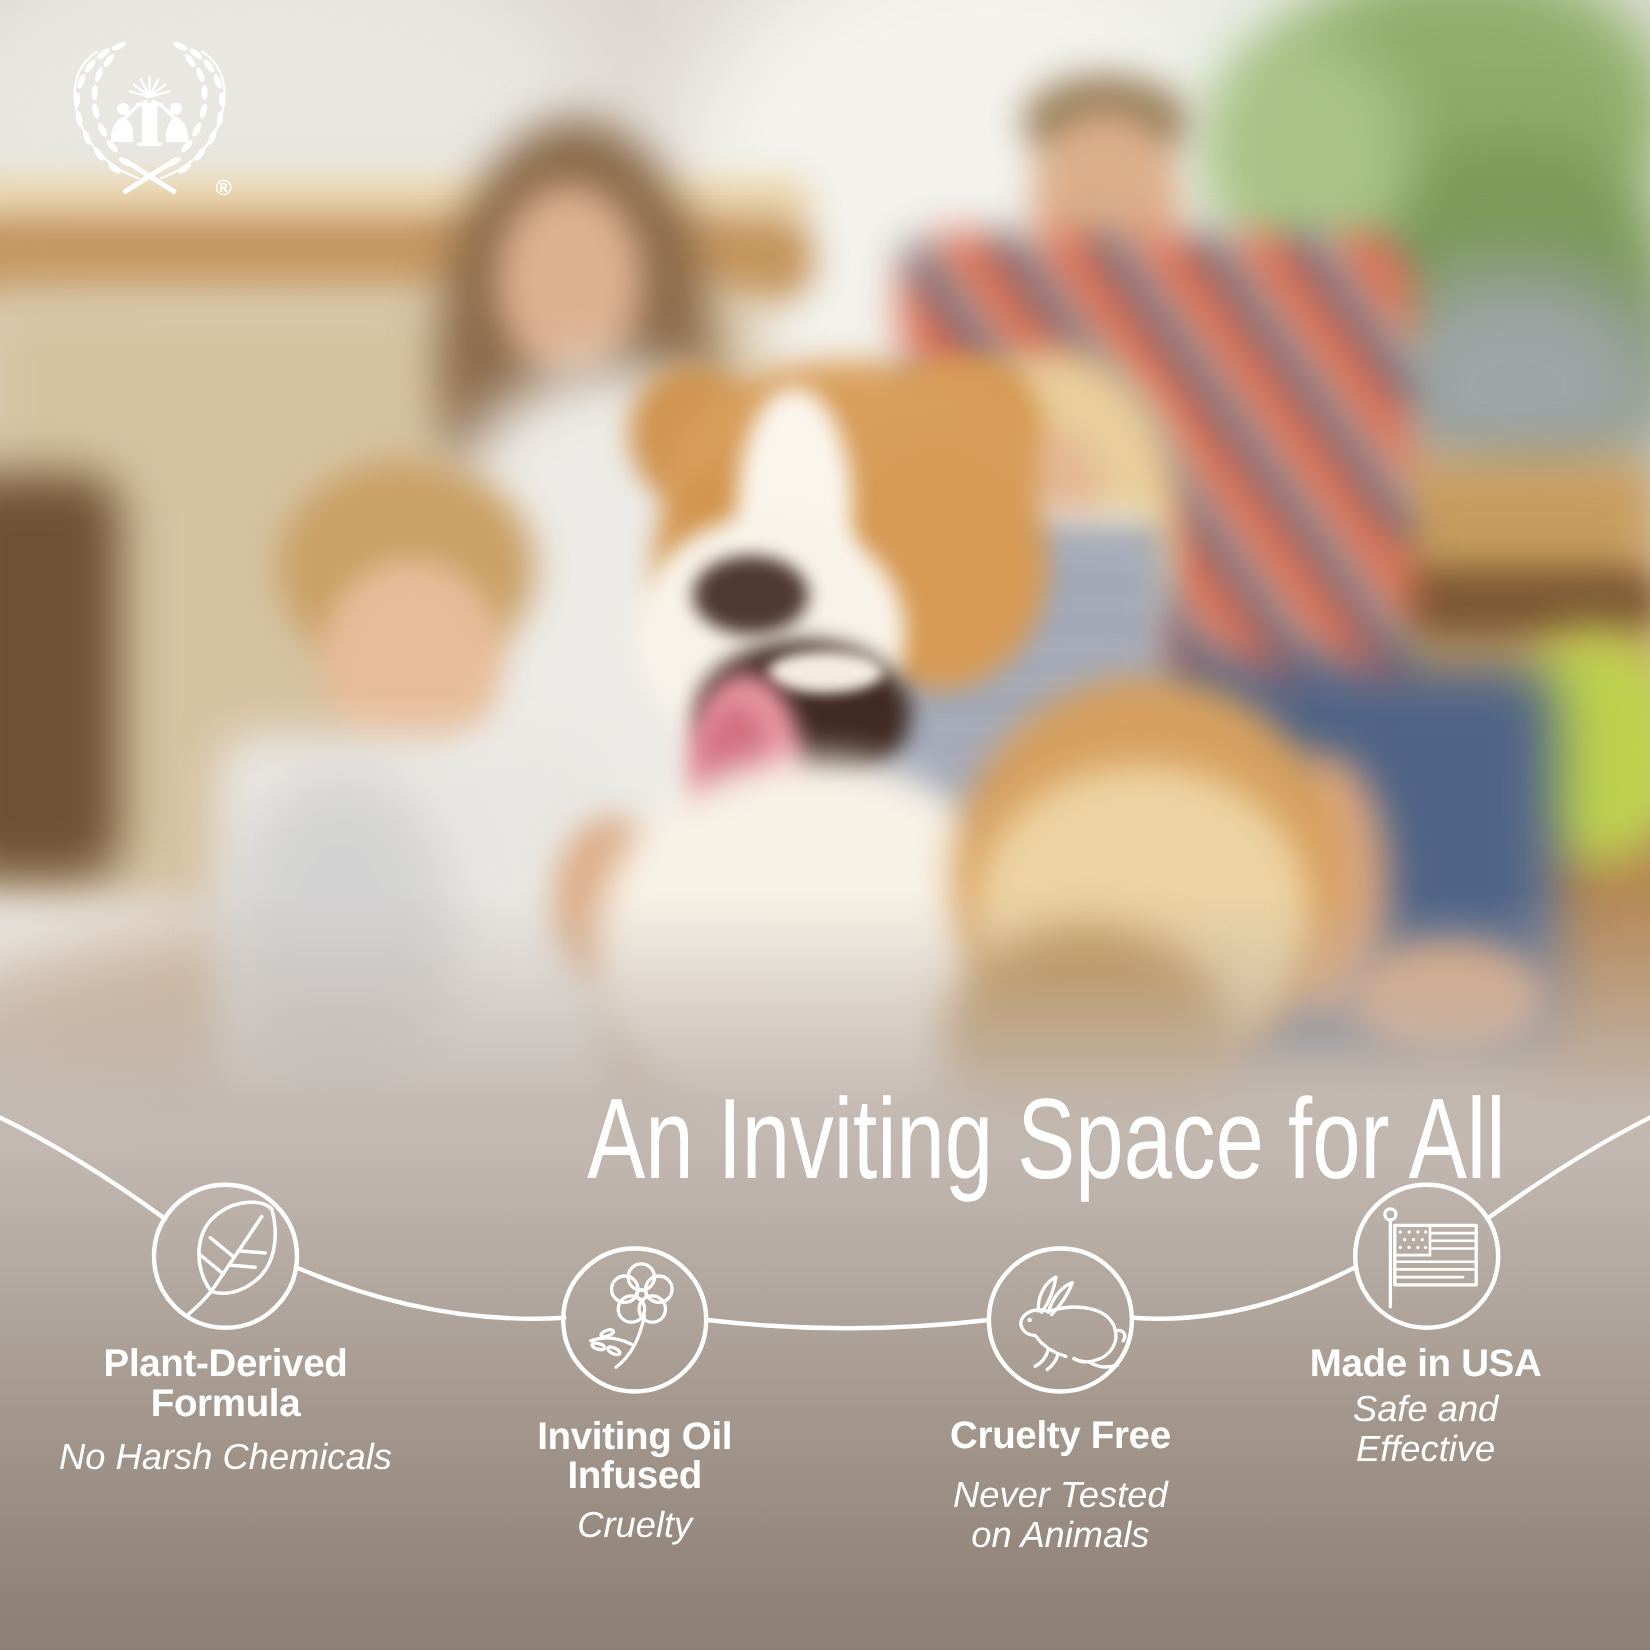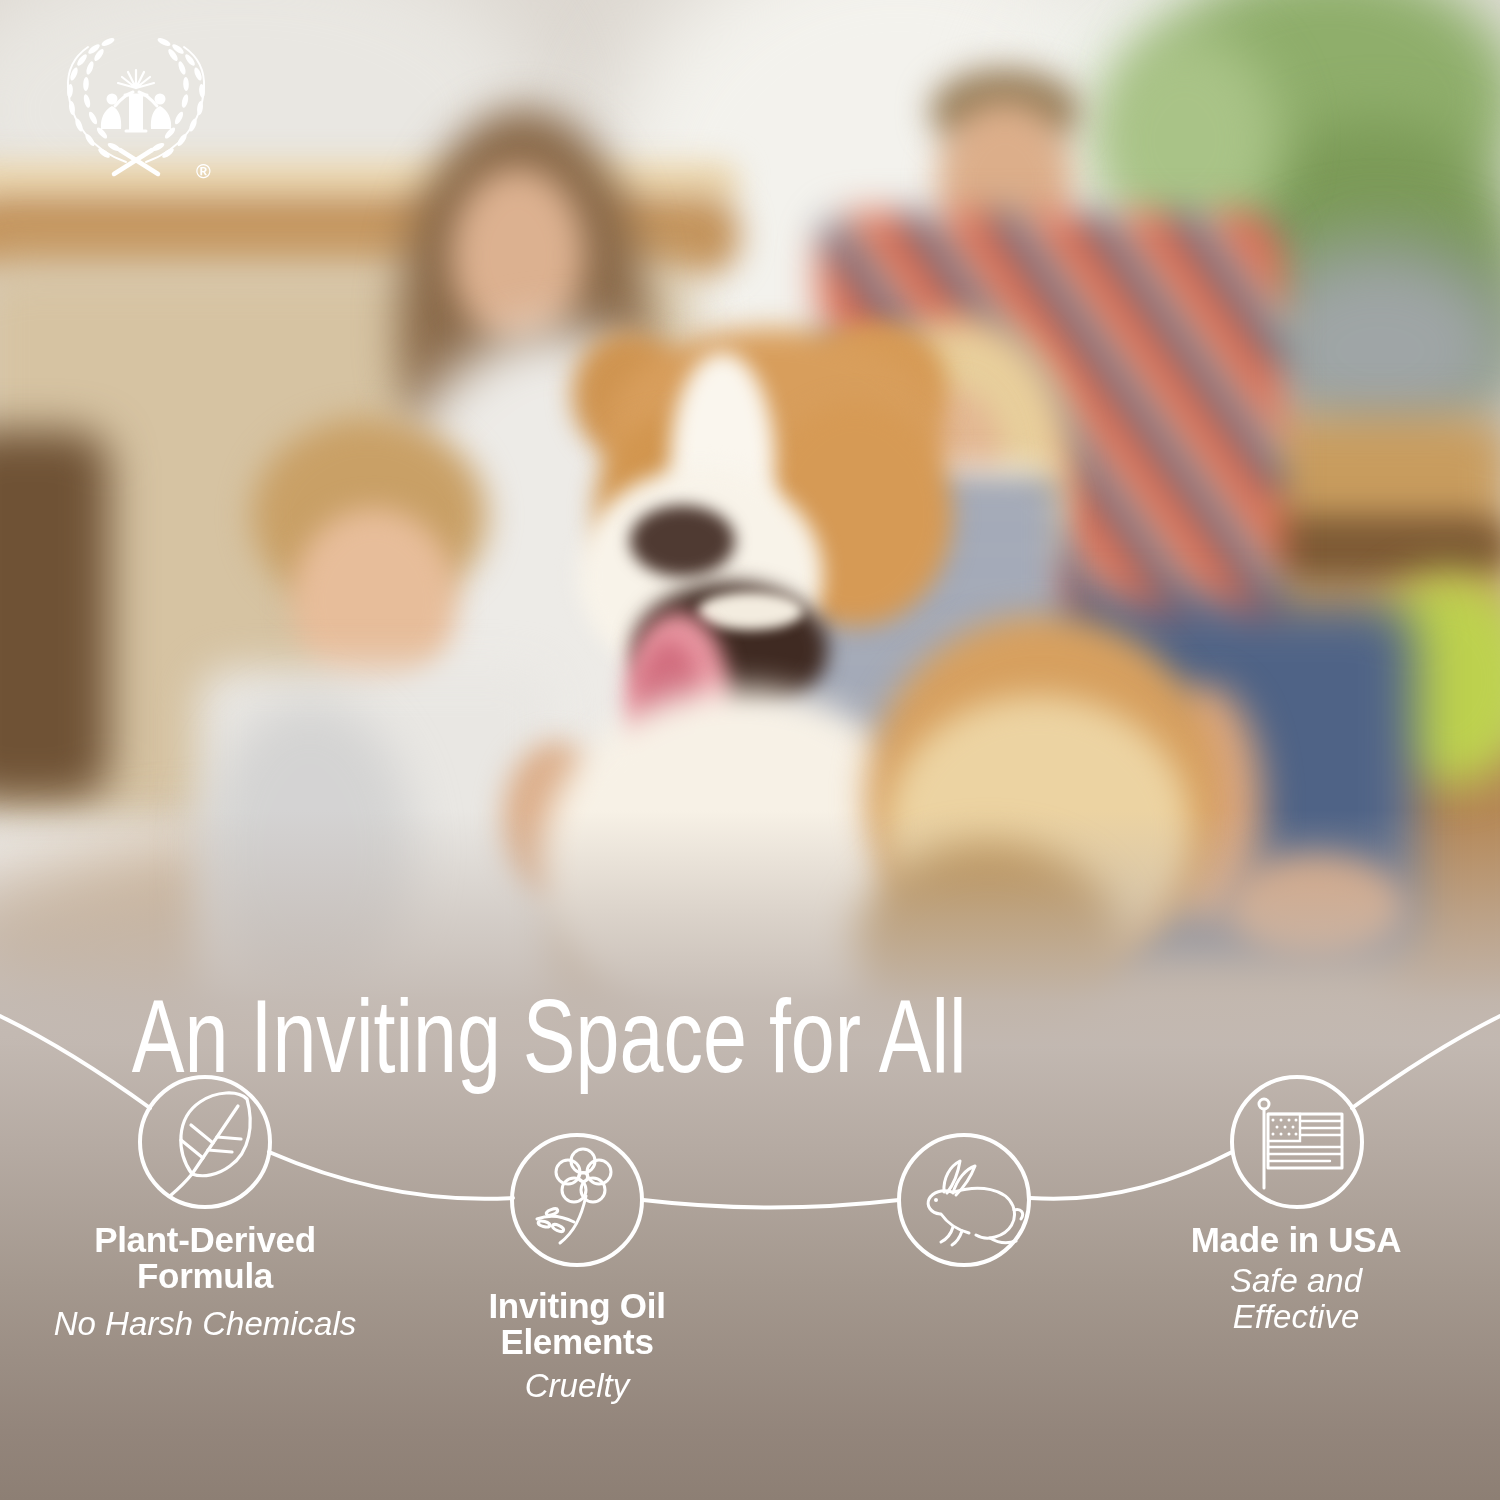--- a/index.html
+++ b/index.html
@@ -12,21 +12,21 @@
   
   .fade{position:absolute;left:0;top:810px;width:1500px;height:240px;
         background:linear-gradient(180deg,rgba(194,184,177,0) 0%,
                    rgba(194,184,177,.55) 45%,rgba(194,184,177,.93) 80%,#c2b8b1 100%);}
   .band{position:absolute;left:0;top:1045px;width:1500px;height:455px;
         background:linear-gradient(180deg,#c2b8b1 0%,#b5aaa2 23%,#a4988e 52%,
                    #93857b 85%,#8d7f74 100%);}
   
   .art{position:absolute;left:0;top:0;width:1500px;height:1500px;}
   
-  .headline{position:absolute;left:0;top:982px;width:1500px;text-align:left;
+  .headline{position:absolute;left:0;top:982px;width:1500px;text-align:right;
             color:#fff;font-size:104px;font-weight:300;line-height:1.05;white-space:nowrap;}
   .headline span{display:inline-block;transform:scaleX(.76);transform-origin:center;}
   .feature{position:absolute;width:500px;text-align:center;color:#fff;}
   .f-title{font-size:35px;font-weight:700;line-height:36px;letter-spacing:-.3px;white-space:nowrap;}
   .f-sub{font-style:italic;font-size:33px;font-weight:400;line-height:36px;white-space:nowrap;}
   .f1{left:-45px;top:1222px;}  .f1 .f-sub{margin-top:12px;}
   .f2{left:327px;top:1288px;}  .f2 .f-sub{margin-top:8px;}
   .f3{left:714px;top:1287px;}  .f3 .f-sub{margin-top:18px;}
   .f4{left:1046px;top:1222px;} .f4 .f-sub{margin-top:5px;}
   .rmark{position:absolute;left:196px;top:160px;color:#fff;font-size:20px;font-weight:700;}
@@ -237,27 +237,36 @@
       <div>Formula</div>
     </div>
     <div class="f-sub">
       <div>No Harsh Chemicals</div>
     </div>
   </div>
 
   <div class="feature f2">
     <div class="f-title">
       <div>Inviting Oil</div>
-      <div>Elements</div>
+      <div>Infused</div>
     </div>
     <div class="f-sub">
       <div>Cruelty</div>
     </div>
   </div>
 
+  <div class="feature f3">
+    <div class="f-title">
+      <div>Cruelty Free</div>
+    </div>
+    <div class="f-sub">
+      <div>Never Tested</div>
+      <div>on Animals</div>
+    </div>
+  </div>
 
   <div class="feature f4">
     <div class="f-title">
       <div>Made in USA</div>
     </div>
     <div class="f-sub">
       <div>Safe and</div>
       <div>Effective</div>
     </div>
   </div>

